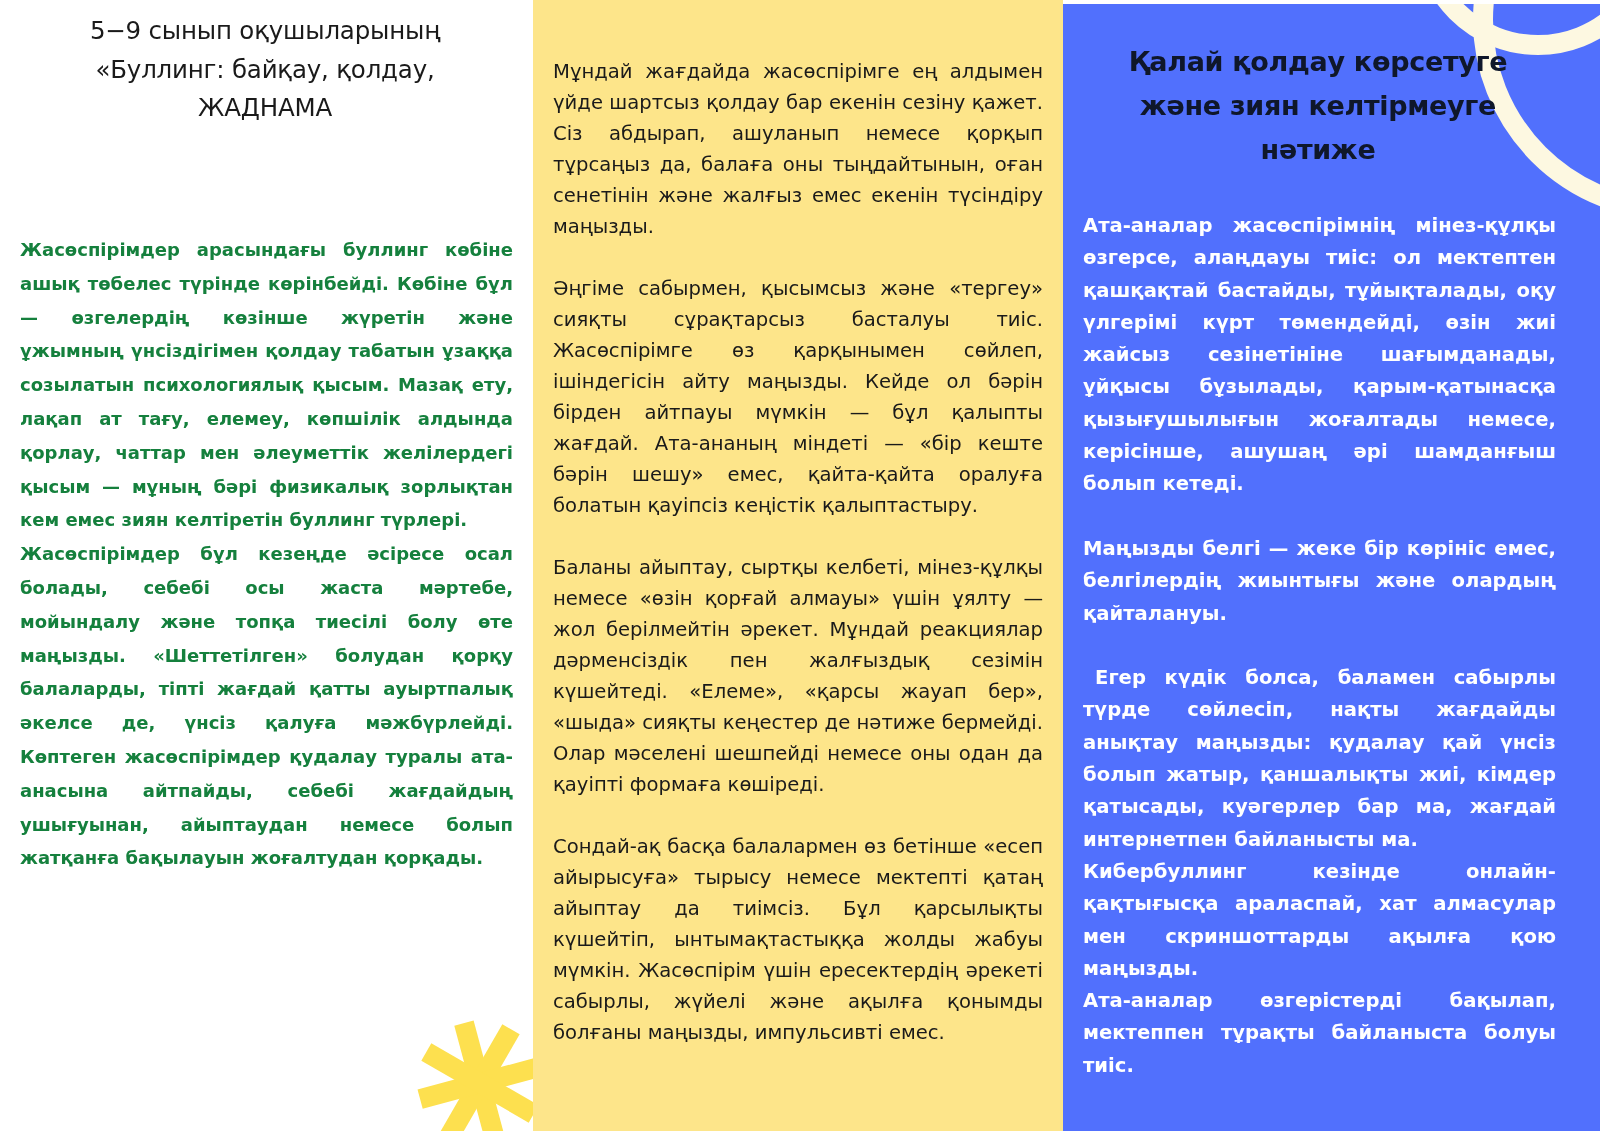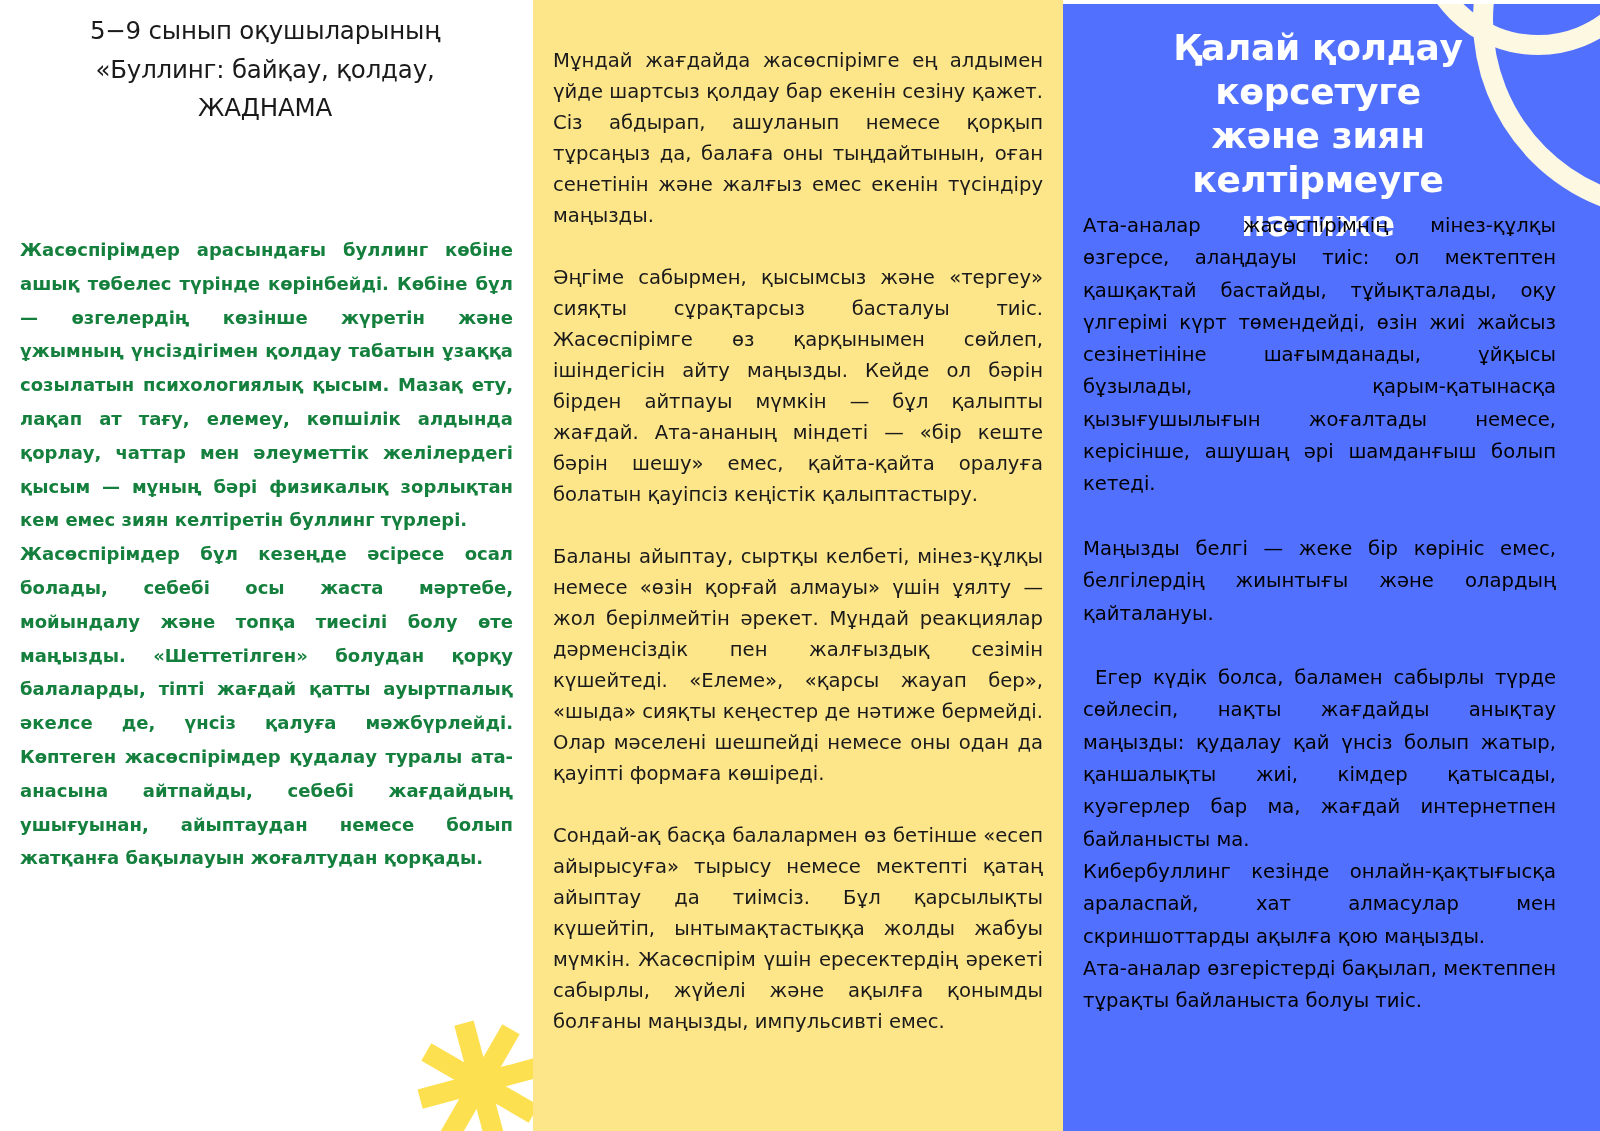--- a/index.html
+++ b/index.html
@@ -40,41 +40,41 @@
       position: absolute; left: 533px; top: 0; width: 530px; height: 1131px;
       background: #fde58a; z-index: 2;
     }
     .mid-body {
       position: absolute; left: 20px; top: 40px; width: 490px;
       color: #1a1a1a;
       font-family: "DejaVu Sans", sans-serif;
       font-size: 19.6px; line-height: 31px;
       text-align: justify;
     }
-    .mid-body p { margin: 5px 0 31px 0; }
+    .mid-body p { margin: 16px 0 31px 0; }
 
     
     .col-right {
       position: absolute; left: 1063px; top: 4px; width: 537px; height: 1127px;
       background: #5170fd; overflow: hidden; z-index: 2;
     }
     .arcs { position: absolute; left: 0; top: -4px; width: 537px; height: 260px; }
     .right-title {
-      position: absolute; left: 20px; top: 22px; width: 470px;
-      text-align: center; color: #ffffff;
+      position: absolute; left: 20px; top: 36px; width: 470px;
+      text-align: center; color: #0f172a;
       font-family: "DejaVu Sans", sans-serif;
-      font-size: 36px; line-height: 44px; letter-spacing: -0.3px;
+      font-size: 27px; line-height: 44px; letter-spacing: -0.3px;
       z-index: 3;
     }
     .right-body {
       position: absolute; left: 20px; top: 206px; width: 473px;
-      color: #000000;
+      color: #ffffff;
       font-family: "DejaVu Sans", sans-serif;
       font-size: 19.6px; line-height: 32.3px;
-      text-align: justify; z-index: 3;
+      text-align: justify; z-index: 3; font-weight: bold;
     }
     .right-body p { margin: 0; }
     .right-body p.gap-after { margin-bottom: 32.3px; }
     .right-body p.indent { text-indent: 12px; }
   </style>
 </head>
 <body>
 
 <div class="page">
 

